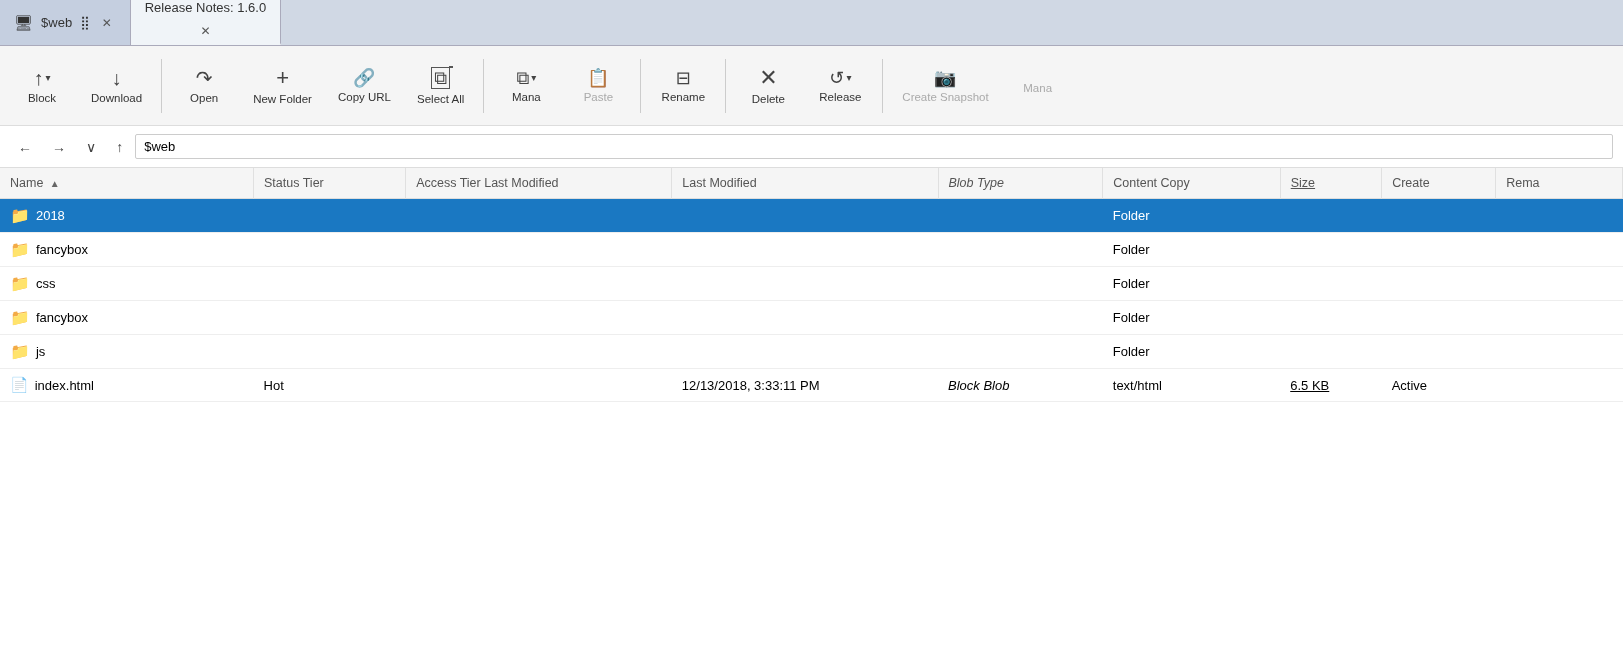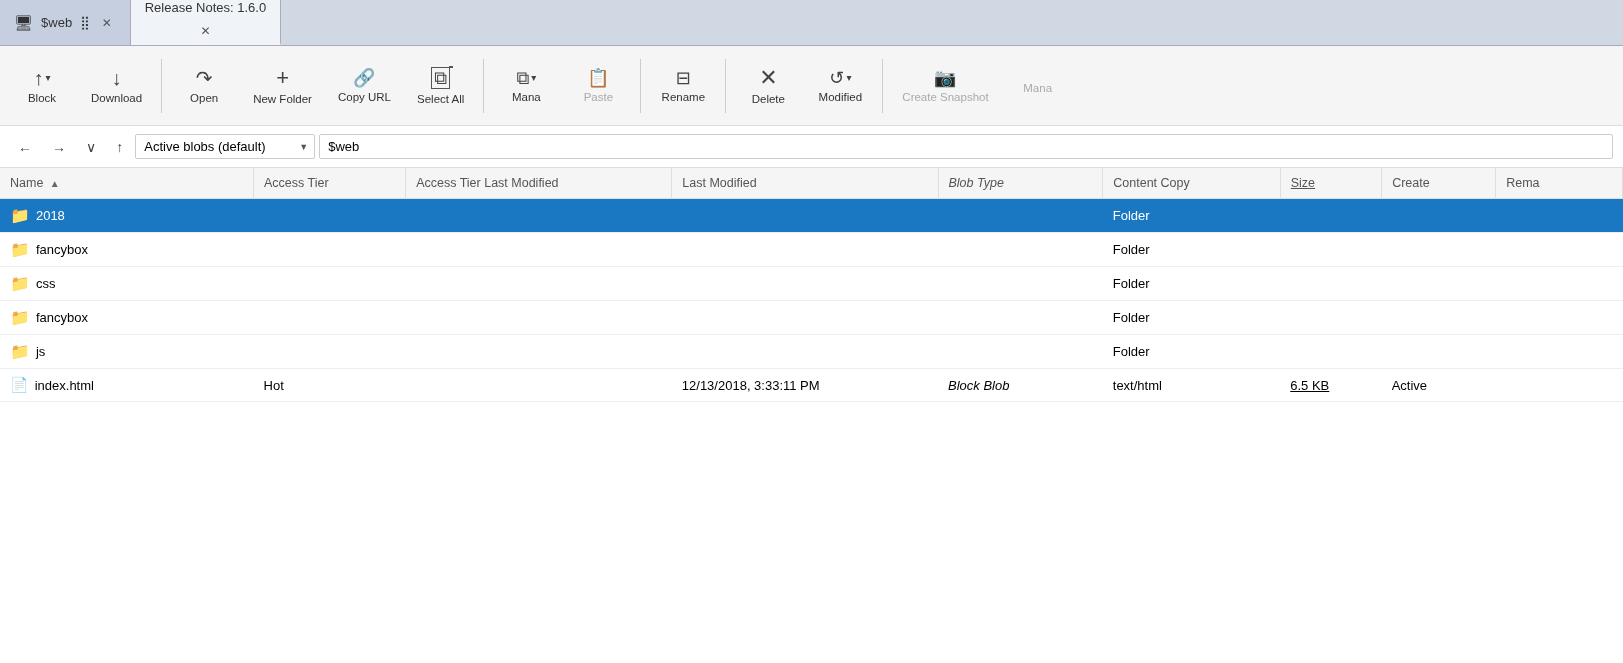--- a/index.html
+++ b/index.html
@@ -259,60 +259,53 @@
   </div>
   <div class="toolbar-divider"></div>
 
   <div class="toolbar-btn">
     <span class="btn-icon" style="font-size:22px;">✕</span>
     <span>Delete</span>
   </div>
 
   <div class="toolbar-btn">
     <span class="btn-icon" style="font-size:18px;display:flex;align-items:center;gap:2px;">↺<span style="font-size:10px;">▾</span></span>
-    <span>Modified</span>
+    <span>Release</span>
   </div>
   <div class="toolbar-divider"></div>
 
   <div class="toolbar-btn disabled">
     <span class="btn-icon" style="font-size:18px;">📷</span>
     <span>Create Snapshot</span>
   </div>
 
   <div class="toolbar-btn disabled">
     <span class="btn-icon" style="font-size:18px;"></span>
     <span>Mana</span>
   </div>
 </div>
 
 <div class="nav-bar">
   <button class="nav-btn">←</button>
   <button class="nav-btn">→</button>
   <button class="nav-btn">∨</button>
   <button class="nav-btn">↑</button>
-  <div class="nav-select-wrap">
-    <select class="nav-select">
-      <option>Active blobs (default)</option>
-      <option>All blobs</option>
-      <option>Deleted blobs</option>
-    </select>
-  </div>
   <input class="nav-path" type="text" value="$web" style="">
 </div>
 
 <div class="table-area">
   <table>
     <thead>
       <tr>
         <th class="col-name">
           <span>Name</span>
           <span class="sort-arrow">▲</span>
         </th>
         <th class="col-access">
-          <span>Access Tier</span>
+          <span>Status Tier</span>
         </th>
         <th class="col-access-last">
           <span>Access Tier Last Modified</span>
         </th>
         <th class="col-last-mod">
           <span>Last Modified</span>
         </th>
         <th class="col-blob">
           <span>Blob Type</span>
         </th>

